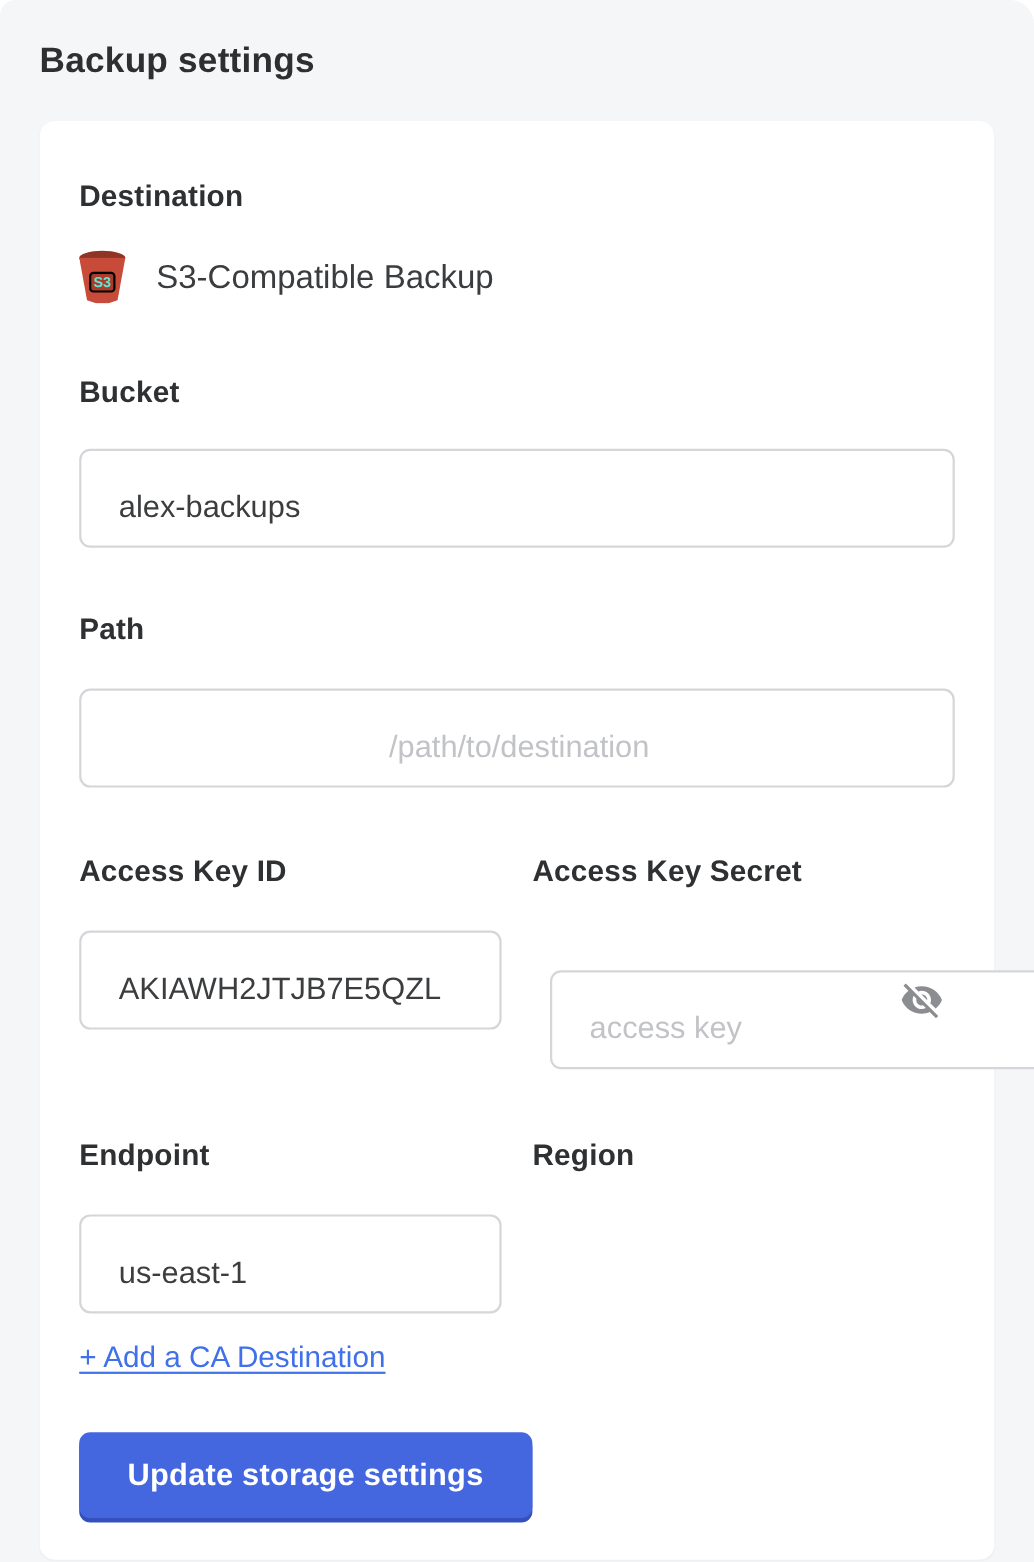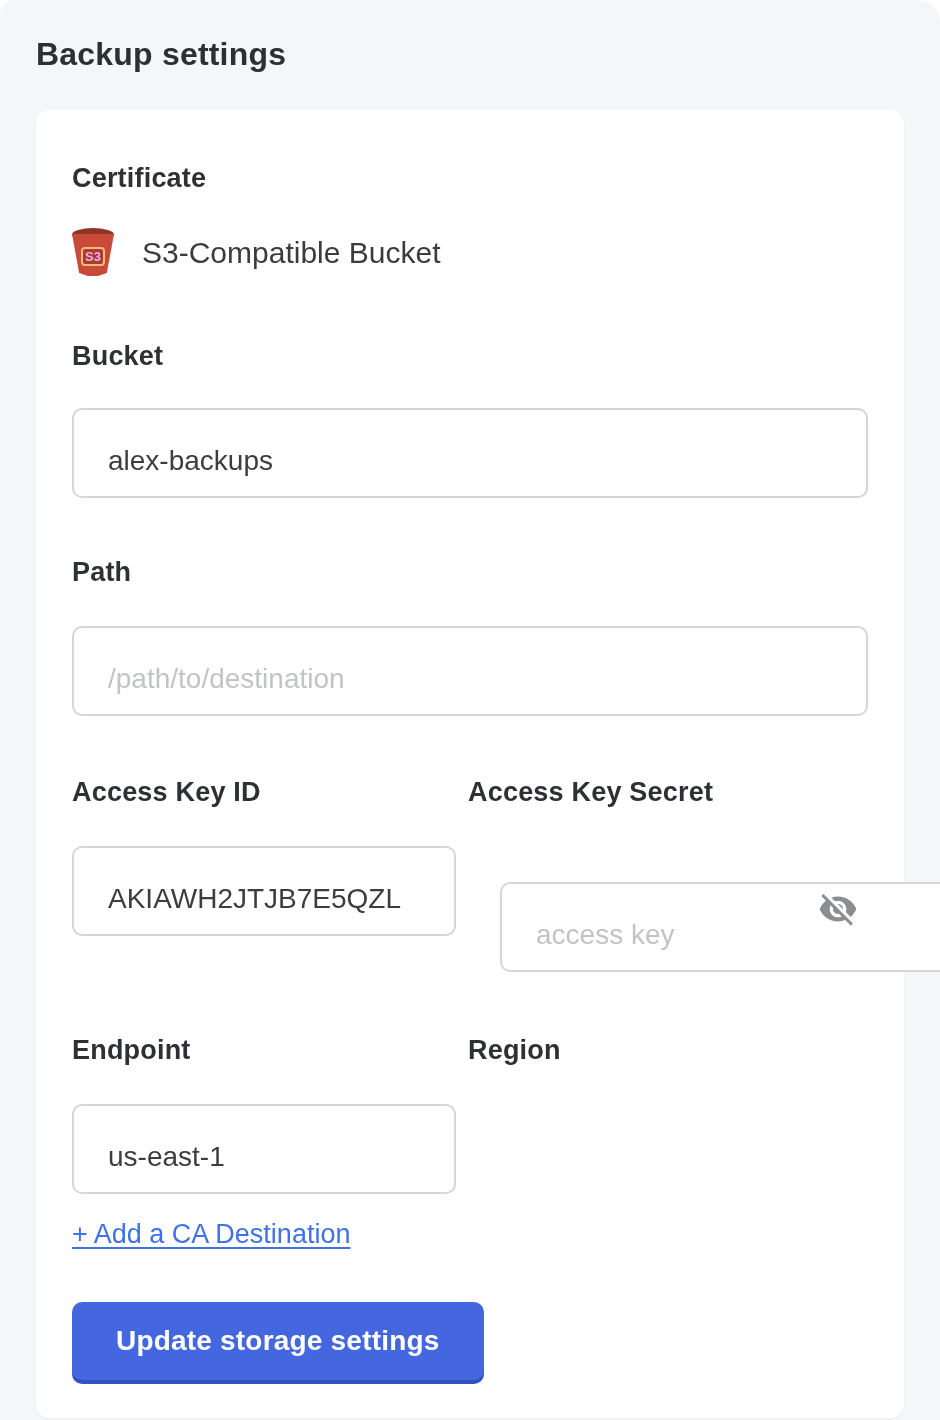--- a/index.html
+++ b/index.html
@@ -69,23 +69,23 @@
     width: 42px; height: 42px;
     background: #c74b38;
     clip-path: polygon(0% 0%, 100% 0%, 83% 93%, 62% 100%, 38% 100%, 17% 93%);
     display: flex;
     align-items: center;
     justify-content: center;
   }
   .s3-body-label {
     margin-top: 2px;
     background: #a93c2b;
-    border: 2px solid #fdba74;
+    border: 2px solid #000000;
     border-radius: 4px;
-    color: #f0abfc;
+    color: #5eead4;
     font-size: 13px;
     font-weight: 700;
     line-height: 15px;
     padding: 0 2px;
   }
   .mt-sec { margin-top: 62px; }
   .mt-sec2 { margin-top: 58px; }
   .mt-sec3 { margin-top: 60px; }
   .text-input {
     display: block;
@@ -95,29 +95,29 @@
     border: 2px solid #d5d6d9;
     border-radius: 10px;
     background: #ffffff;
     font-family: "Liberation Sans", "DejaVu Sans", sans-serif;
     font-size: 28px;
     color: #3b3d3f;
     padding: 16px 30px 0 34px;
     outline: none;
   }
   .text-input::placeholder { color: #c2c3c7; opacity: 1; }
-  .mt-input2 { margin-top: 38px; }
+  .mt-input2 { margin-top: 38px; text-align: center; }
   .two-col {
     margin-top: 38px;
     display: flex;
     gap: 44px;
   }
   .two-col-labels {
     display: flex;
-    gap: 12px;
+    gap: 28px;
   }
   .col { width: 384px; }
   .col .text-input { width: 384px; margin-top: 0; }
   .input-wrap { position: relative; width: 384px; }
   .eye-btn {
     position: absolute;
     right: 24px; top: 50%;
     transform: translateY(-50%);
     width: 44px; height: 44px;
     border: none; background: transparent;
@@ -153,30 +153,30 @@
   }
 </style>
 </head>
 <body>
 
 <div class="page">
   <h1 class="page-title">Backup settings</h1>
 
   <div class="card">
 
-    <div class="field-label">Certificate</div>
+    <div class="field-label">Destination</div>
 
     <div class="dest-row">
       <span class="s3-icon">
         <span class="s3-rim"></span>
         <span class="s3-body">
           <span class="s3-body-label">S3</span>
         </span>
       </span>
-      <span class="dest-text">S3-Compatible Bucket</span>
+      <span class="dest-text">S3-Compatible Backup</span>
     </div>
 
     <div class="field-label mt-sec">Bucket</div>
     <input class="text-input" type="text" value="alex-backups" style="">
 
     <div class="field-label mt-sec2">Path</div>
     <input class="text-input mt-input2" type="text" placeholder="/path/to/destination" style="">
 
     <div class="two-col-labels mt-sec3">
       <div class="col field-label">Access Key ID</div>

